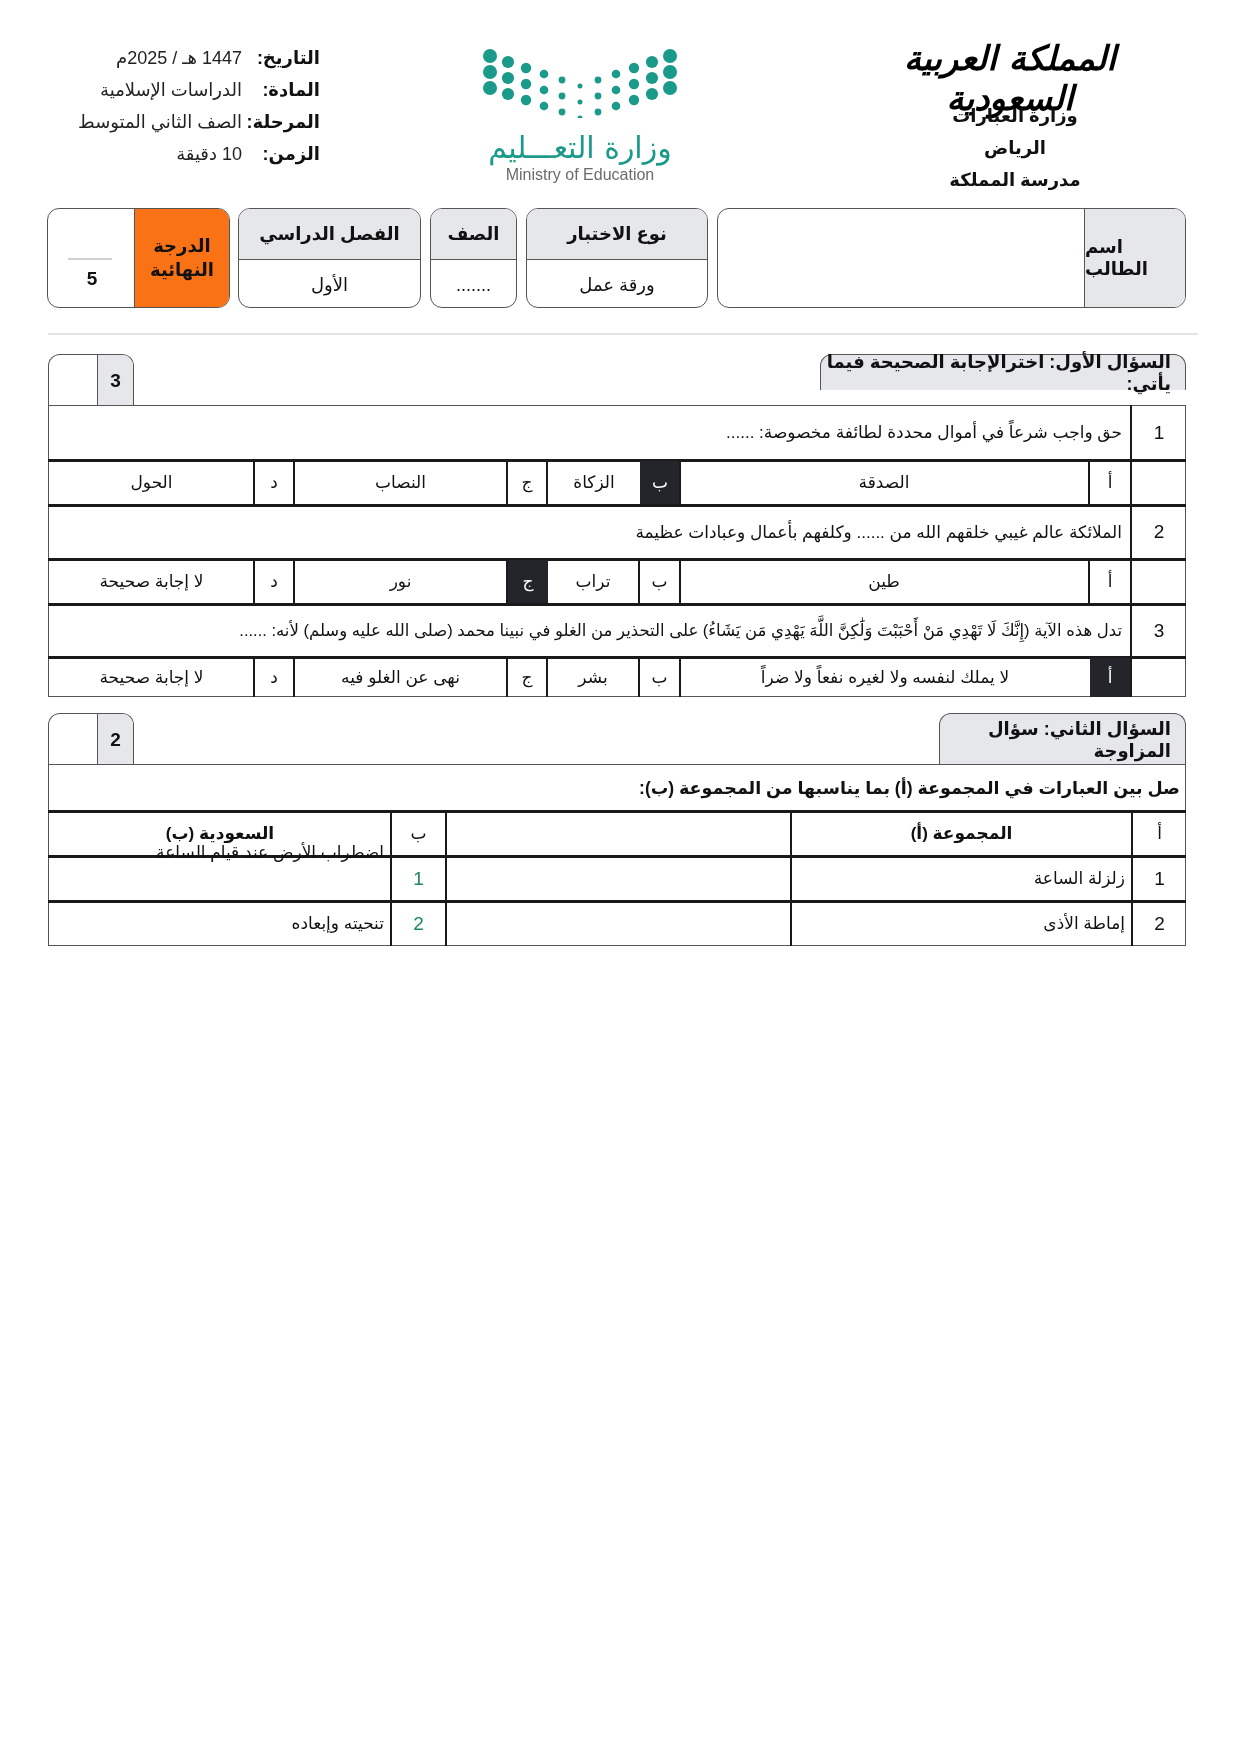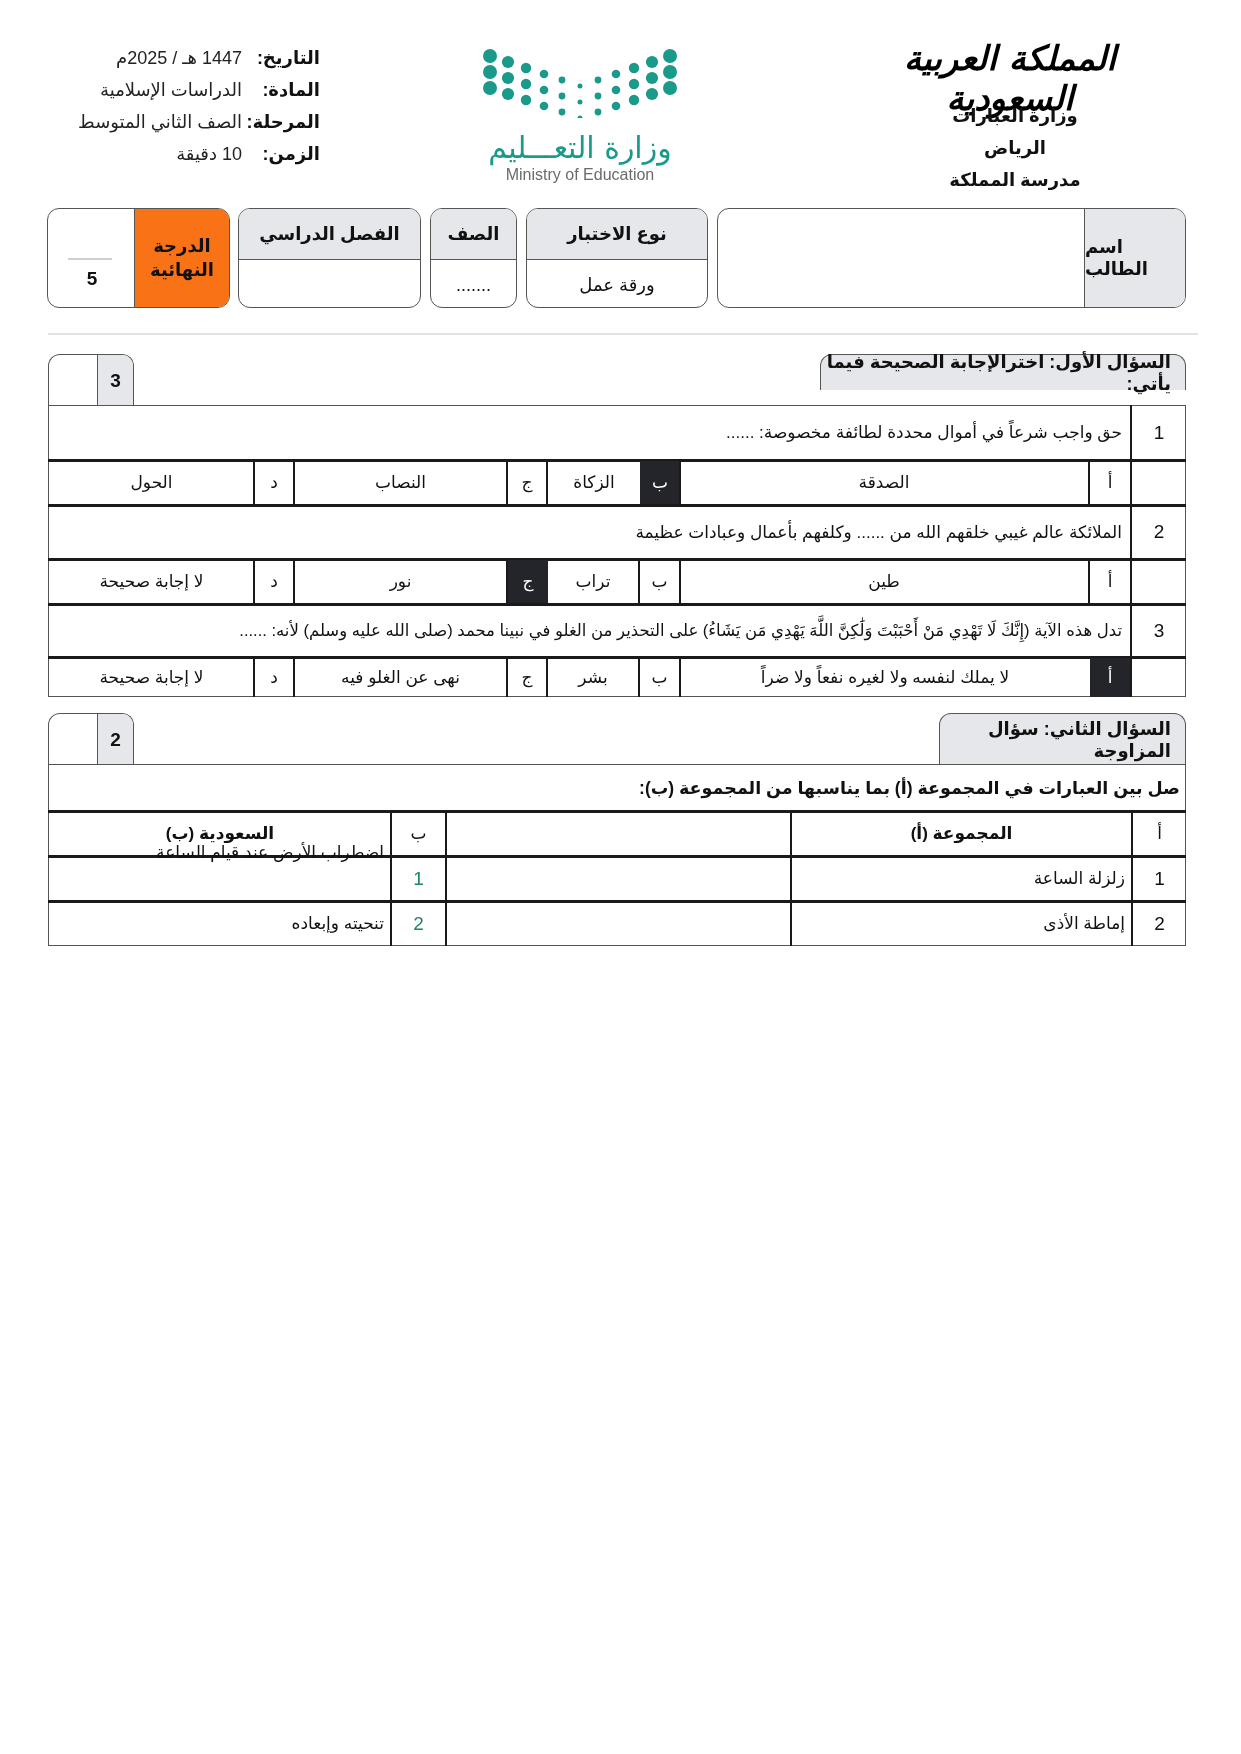--- a/index.html
+++ b/index.html
@@ -117,20 +117,21 @@
   <div class="box-body">ورقة عمل</div>
 </div>
 
 <div class="box" style="left:430px; top:208px; width:87px; height:100px;">
   <div class="box-head">الصف</div>
   <div class="box-body">.......</div>
 </div>
 
 <div class="box" style="left:238px; top:208px; width:183px; height:100px;">
   <div class="box-head">الفصل الدراسي</div>
+  <div class="box-body">الأول</div>
 </div>
 
 <div class="box" style="left:47px; top:208px; width:183px; height:100px;">
   <div class="abs" style="right:0; top:0; width:95px; height:100%; background:#f97316; border-left:1.3px solid #555; display:flex; align-items:center; justify-content:center; text-align:center; font-weight:bold; font-size:18px; line-height:24px; direction:rtl; padding:0 6px; box-sizing:border-box;">الدرجة النهائية</div>
   <div class="abs" style="left:20px; top:49px; width:44px; height:1.5px; background:#cfcfcf;"></div>
   <div class="abs" style="left:0; top:52px; width:88px; height:36px; display:flex; align-items:center; justify-content:center; font-weight:bold; font-size:19px;">5</div>
 </div>
 
 <div class="sep-line"></div>
 

